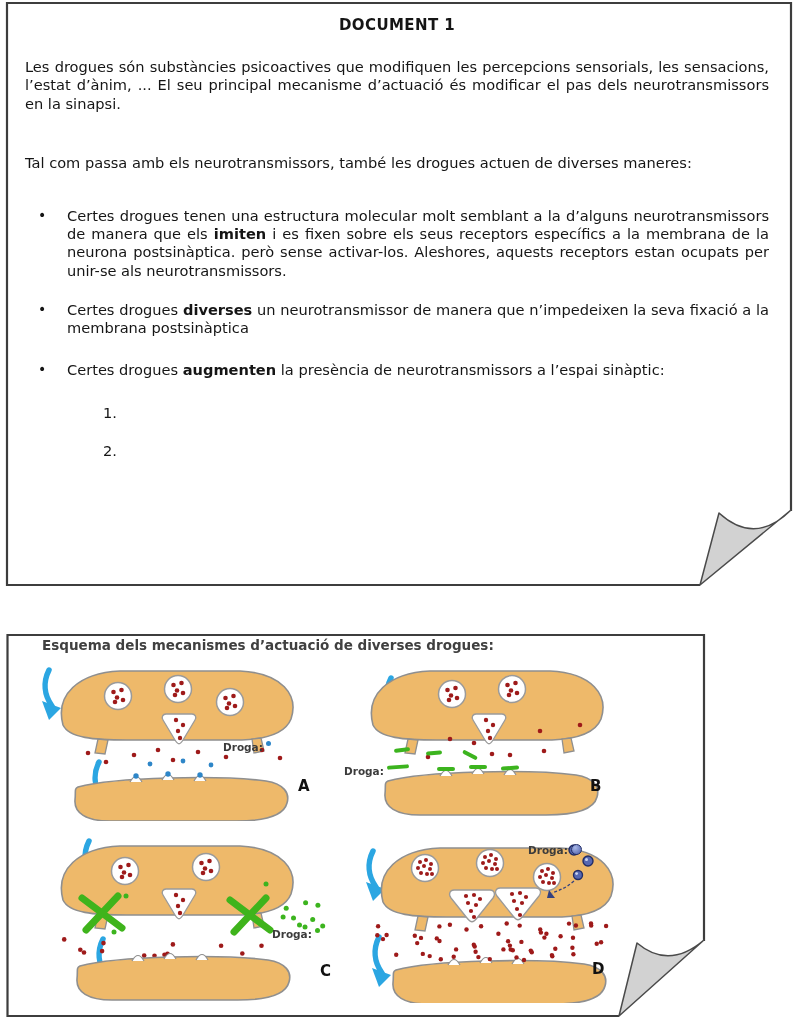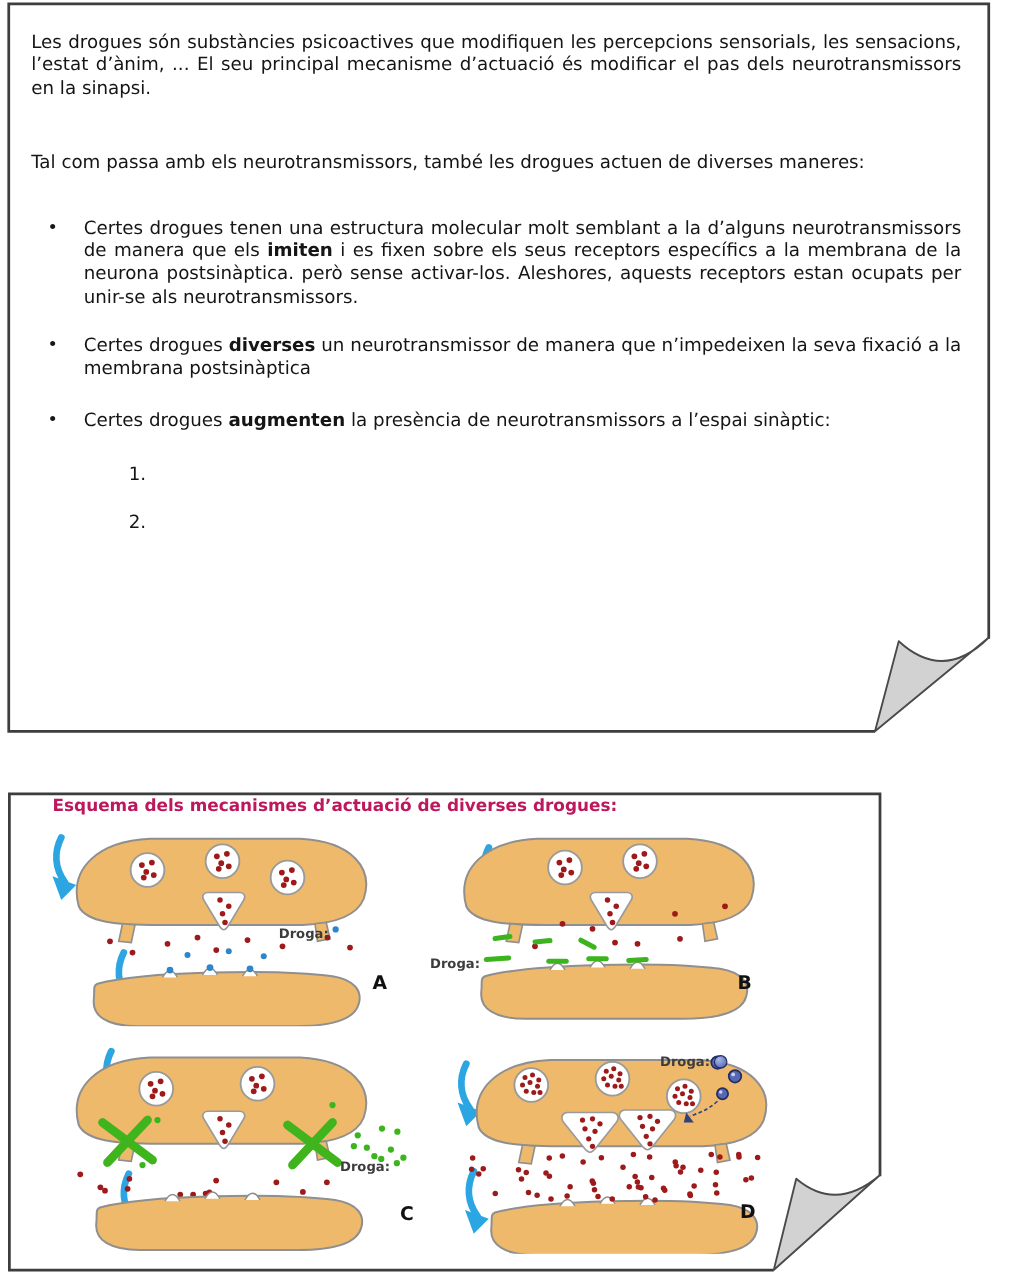--- a/index.html
+++ b/index.html
@@ -19,21 +19,21 @@
   .bullet-row{display:flex;margin-top:34px;}
   .bullet-row.b2{margin-top:21px;}
   .bullet-row.b3{margin-top:23px;}
   .bullet-marker{width:42px;box-sizing:border-box;padding-left:13px;font-size:14px;flex:none;}
   .bullet-text{flex:1;font-size:14.6px;line-height:1.26;text-align:justify;}
   .bold-word{font-weight:bold;}
   .num-row{display:flex;margin-top:25px;font-size:14.6px;}
   .num-row.n2{margin-top:21px;}
   .num-label{width:26px;margin-left:78px;flex:none;}
   
-  .diagram-caption{position:absolute;left:36px;top:4px;font-size:13.5px;font-weight:bold;color:#be185d;}
+  .diagram-caption{position:absolute;left:36px;top:4px;font-size:13.5px;font-weight:bold;color:#404040;}
   .panel{position:absolute;}
   .panel svg{position:absolute;left:0;top:0;}
   .panel-letter{position:absolute;font-size:15px;font-weight:bold;color:#111;}
   .droga{position:absolute;display:flex;align-items:flex-start;gap:3px;font-size:10.5px;
          font-weight:600;color:#3c3c3c;white-space:nowrap;}
   .sym{display:inline-block;flex:none;}
   .sym-blue-dot{width:5px;height:5px;border-radius:50%;background:#2E86C8;}
   .sym-green-dot{width:5px;height:5px;border-radius:50%;background:#3CB41E;}
   .sym-green-dash{width:22px;height:4px;border-radius:2px;background:#3CB41E;transform:rotate(-4deg);}
   .sym-sphere{width:9px;height:9px;border-radius:50%;border:1.5px solid #222D66;
@@ -100,20 +100,21 @@
       </g>
     </defs>
   </svg>
 
   <section class="doc-box">
     <svg class="box-frame" viewBox="0 0 788 586">
       <path d="M695,584 L2,584 L2,2 L786,2 L786,510" fill="none" stroke="#3d3d3d" stroke-width="2.2"></path>
       <path d="M695,584 L714,512 Q750,545 786,509 Z" fill="#D2D2D2" stroke="#4a4a4a" stroke-width="1.5" stroke-linejoin="round"></path>
     </svg>
     <div class="doc-content">
+      <div class="doc-title">DOCUMENT 1</div>
       <p class="body-par p1">Les drogues són substàncies psicoactives que modifiquen les percepcions sensorials, les sensacions, l’estat d’ànim, ...   El seu principal mecanisme d’actuació és modificar el pas dels neurotransmissors en la sinapsi.</p>
       <p class="body-par p2">Tal com passa amb els neurotransmissors, també les drogues actuen de diverses maneres:</p>
 
       <div class="bullet-row">
         <span class="bullet-marker">•</span>
         <span class="bullet-text"><span>Certes drogues tenen una estructura molecular molt semblant a la d’alguns neurotransmissors de manera que els </span><span class="bold-word">imiten</span><span> i es fixen sobre els seus receptors específics a la membrana de la neurona postsinàptica. però sense activar-los. Aleshores, aquests receptors estan ocupats per unir-se als neurotransmissors.</span></span>
       </div>
       <div class="bullet-row b2">
         <span class="bullet-marker">•</span>
         <span class="bullet-text"><span>Certes drogues </span><span class="bold-word">diverses</span><span> un neurotransmissor de manera que n’impedeixen la seva fixació a la membrana postsinàptica</span></span>

